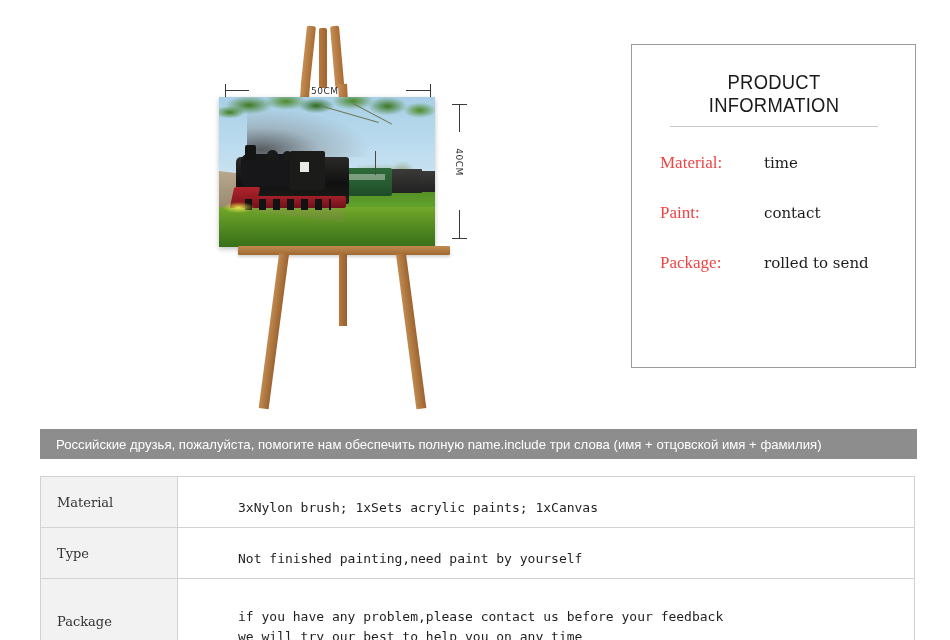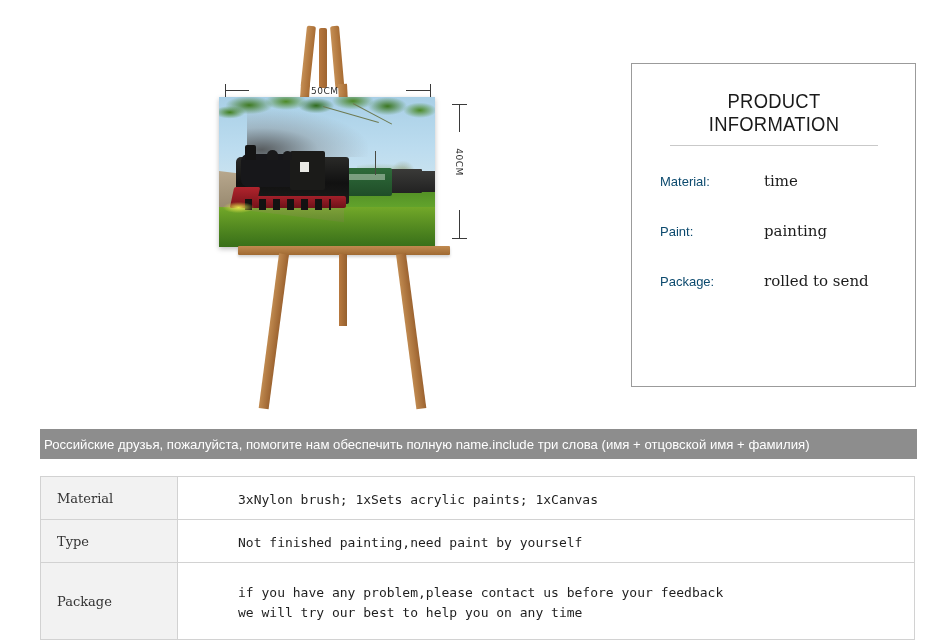--- a/index.html
+++ b/index.html
@@ -105,48 +105,48 @@
          radial-gradient(ellipse 24px 11px at 93% 26%,#4b8a27 0%,rgba(75,138,39,0) 70%),
          radial-gradient(ellipse 22px 9px at 5% 30%,#41801f 0%,rgba(65,128,31,0) 70%);}
   .twig{position:absolute;background:#6d7a52;height:1px;transform-origin:left center;}
 
   
   .dim-line{position:absolute;background:#3a3a3a;}
   .dim-label{position:absolute;font-family:"DejaVu Sans",sans-serif;
       font-size:9px;letter-spacing:.5px;color:#2d2d2d;}
 
   
-  #product-panel{position:absolute;left:631px;top:63px;width:285px;height:324px;
+  #product-panel{position:absolute;left:631px;top:44px;width:285px;height:324px;
       border:1px solid #9b9b9b;background:#fff;box-sizing:border-box;}
   #product-title{margin:26px auto 0;width:218px;text-align:center;
       font-family:"Liberation Sans",sans-serif;font-size:20px;font-weight:400;
       letter-spacing:.3px;color:#1a1a1a;transform:scaleX(.92);}
   #product-title-rule{width:208px;height:1px;background:#c9c9c9;margin:9px auto 0;}
   .info-row{display:flex;align-items:baseline;margin:0 0 0 28px;height:50px;}
-  .info-label{font-family:Liberation Sans, sans-serif;
-      font-size:13px;color:#0c4a6e;width:104px;flex:0 0 104px;}
+  .info-label{font-family:Liberation Serif, serif;
+      font-size:17px;color:#ef4444;width:104px;flex:0 0 104px;}
   .info-value{font-family:"DejaVu Serif","Liberation Serif",serif;
       font-size:15px;color:#1c1c1c;}
   #info-list{margin-top:26px;}
 
   
   #ru-banner{position:absolute;left:40px;top:429px;width:877px;height:30px;
       background:#8d8d8d;display:flex;align-items:center;box-sizing:border-box;
-      padding-left:4px;}
+      padding-left:16px;}
   #ru-banner-text{color:#fff;font-family:"Liberation Sans",sans-serif;
       font-size:13.5px;white-space:nowrap;transform:scaleX(.975);
       transform-origin:left center;}
 
   
   #spec-table{position:absolute;left:40px;top:476px;width:875px;
       border-collapse:collapse;table-layout:fixed;}
   #spec-table td{border:1px solid #d2d2d2;vertical-align:middle;}
   #spec-table td.k{width:120px;background:#f2f2f2;padding:0 0 0 16px;
       font-family:"DejaVu Serif","Liberation Serif",serif;font-size:13px;color:#333;}
-  #spec-table td.v{padding:4px 0 0 60px;
+  #spec-table td.v{padding:12px 0 0 60px;
       font-family:"DejaVu Sans Mono","Liberation Mono",monospace;
       font-size:13px;color:#1f1f1f;line-height:1.55;}
   .r1 td{height:38px;}
   .r2 td{height:38px;}
   .r3 td{height:72px;}
 </style>
 </head>
 <body>
 
 <div id="easel-area">
@@ -209,21 +209,21 @@
   <div id="product-title">PRODUCT INFORMATION</div>
   <div id="product-title-rule"></div>
 
   <div id="info-list">
     <div class="info-row">
       <span class="info-label">Material:</span>
       <span class="info-value">time</span>
     </div>
     <div class="info-row">
       <span class="info-label">Paint:</span>
-      <span class="info-value">painting</span>
+      <span class="info-value">contact</span>
     </div>
     <div class="info-row">
       <span class="info-label">Package:</span>
       <span class="info-value">rolled to send</span>
     </div>
   </div>
 </div>
 
 <div id="ru-banner">
   <span id="ru-banner-text">Российские друзья, пожалуйста, помогите нам обеспечить полную name.include три слова (имя + отцовской имя + фамилия)</span>

